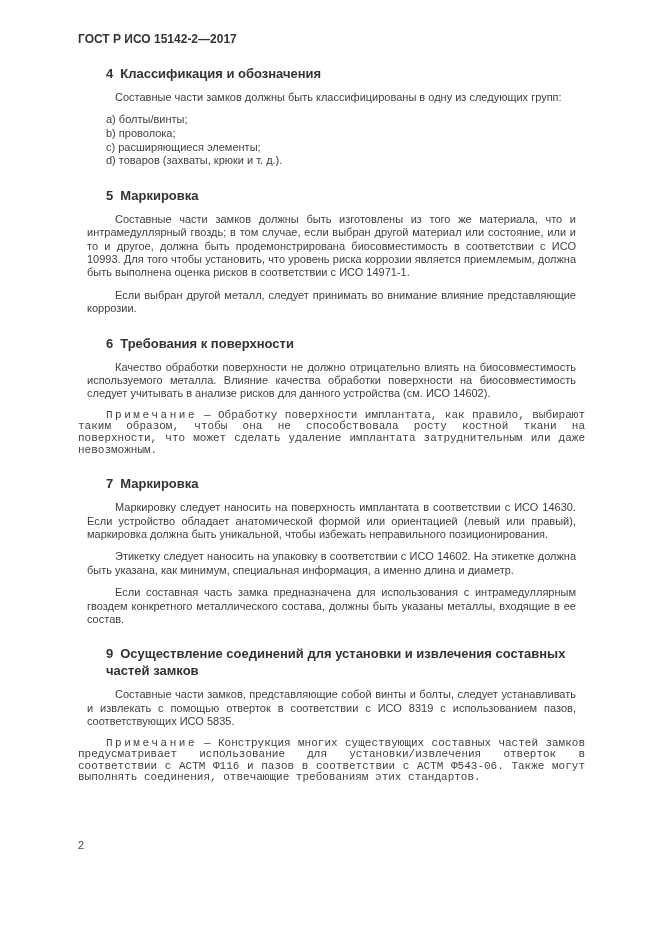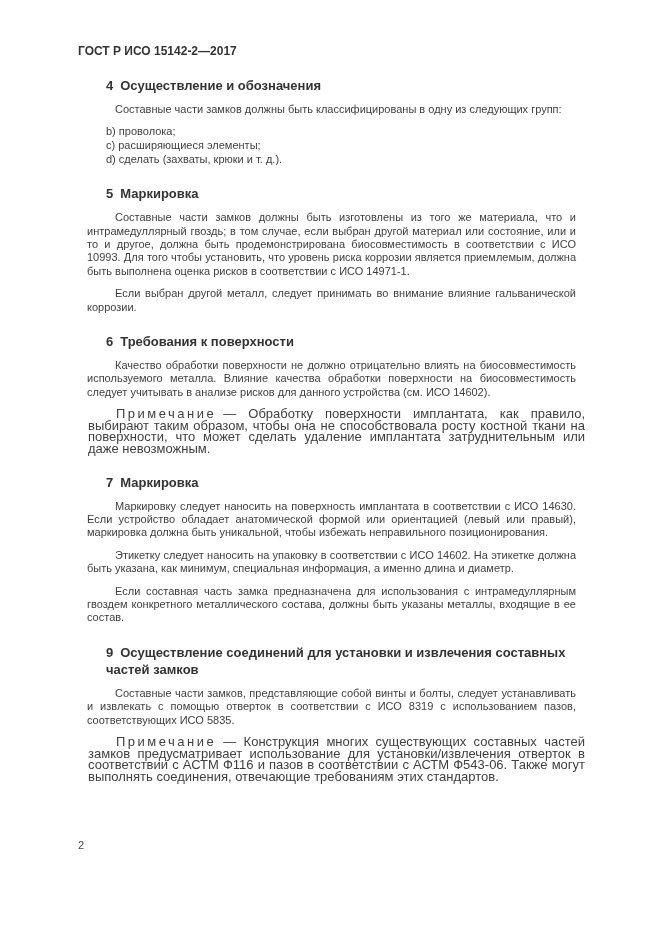--- a/index.html
+++ b/index.html
@@ -2,21 +2,21 @@
 <html lang="ru"><head>
 <meta charset="utf-8">
 <style>
   html, body { margin: 0; padding: 0; background: #ffffff; }
   .doc {
     position: relative;
     width: 661px;
     height: 935px;
     box-sizing: border-box;
     background: #ffffff;
-    padding: 44px 76px 0 78px;
+    padding: 32px 76px 0 78px;
     font-family: "Liberation Sans", "DejaVu Sans", sans-serif;
     color: #3d3d3d;
     overflow: hidden;
   }
   .doc-header {
     font-size: 12px;
     font-weight: bold;
     line-height: 14px;
     color: #333333;
   }
@@ -38,60 +38,62 @@
     text-indent: 28px;
     color: #3f3f3f;
   }
   div.li {
     font-size: 11px;
     line-height: 13.6px;
     text-indent: 28px;
     color: #3f3f3f;
   }
   p.note {
-    margin: 7px 0 0 10px;
-    font-size: 13px;
+    margin: 7px 0 0 0;
+    font-size: 11px;
     line-height: 11.6px;
     text-align: justify;
     text-indent: 28px;
     color: #3f3f3f;
+    font-family: Liberation Mono, monospace;
   }
   .note-label { letter-spacing: 2.5px; }
   .note-text { margin-left: 7px; }
   .page-number {
     position: absolute;
     left: 78px;
     top: 839px;
     font-size: 11px;
     color: #444444;
   }
 </style>
 </head>
 <body>
 
 <div class="doc">
 
   <div class="doc-header">ГОСТ Р ИСО 15142-2—2017</div>
 
   <section>
     <h2 class="h">
-      <span class="h-num">4</span><span class="h-title">Осуществление и обозначения</span>
+      <span class="h-num">4</span><span class="h-title">Классификация и обозначения</span>
     </h2>
     <p class="body">Составные части замков должны быть классифицированы в одну из следующих групп:</p>
+    <div class="li">a) болты/винты;</div>
     <div class="li">b) проволока;</div>
     <div class="li">c) расширяющиеся элементы;</div>
-    <div class="li">d) сделать (захваты, крюки и т. д.).</div>
+    <div class="li">d) товаров (захваты, крюки и т. д.).</div>
   </section>
 
   <section>
     <h2 class="h">
       <span class="h-num">5</span><span class="h-title">Маркировка</span>
     </h2>
     <p class="body">Составные части замков должны быть изготовлены из того же материала, что и интрамедуллярный гвоздь; в том случае, если выбран другой материал или состояние, или и то и другое, должна быть продемонстрирована биосовместимость в соответствии с ИСО 10993. Для того чтобы установить, что уровень риска коррозии является приемлемым, должна быть выполнена оценка рисков в соответствии с ИСО 14971-1.</p>
-    <p class="body">Если выбран другой металл, следует принимать во внимание влияние гальванической коррозии.</p>
+    <p class="body">Если выбран другой металл, следует принимать во внимание влияние представляющие коррозии.</p>
   </section>
 
   <section>
     <h2 class="h">
       <span class="h-num">6</span><span class="h-title">Требования к поверхности</span>
     </h2>
     <p class="body">Качество обработки поверхности не должно отрицательно влиять на биосовместимость используемого металла. Влияние качества обработки поверхности на биосовместимость следует учитывать в анализе рисков для данного устройства (см. ИСО 14602).</p>
     <p class="note">
       <span class="note-label">Примечание</span><span class="note-text">— Обработку поверхности имплантата, как правило, выбирают таким образом, чтобы она не способствовала росту костной ткани на поверхности, что может сделать удаление имплантата затруднительным или даже невозможным.</span>
     </p>

